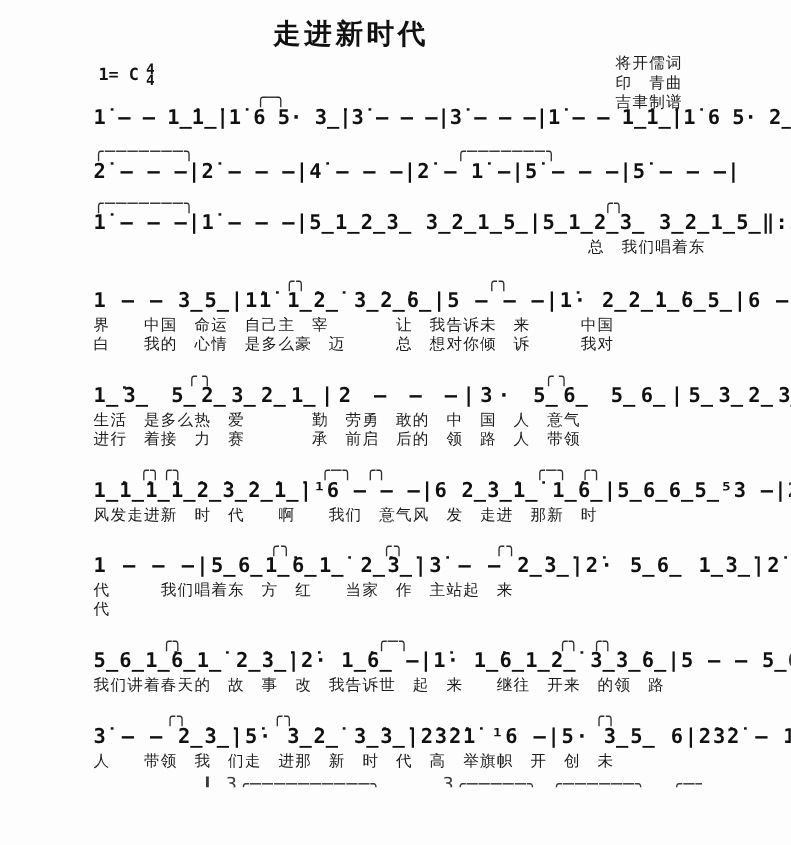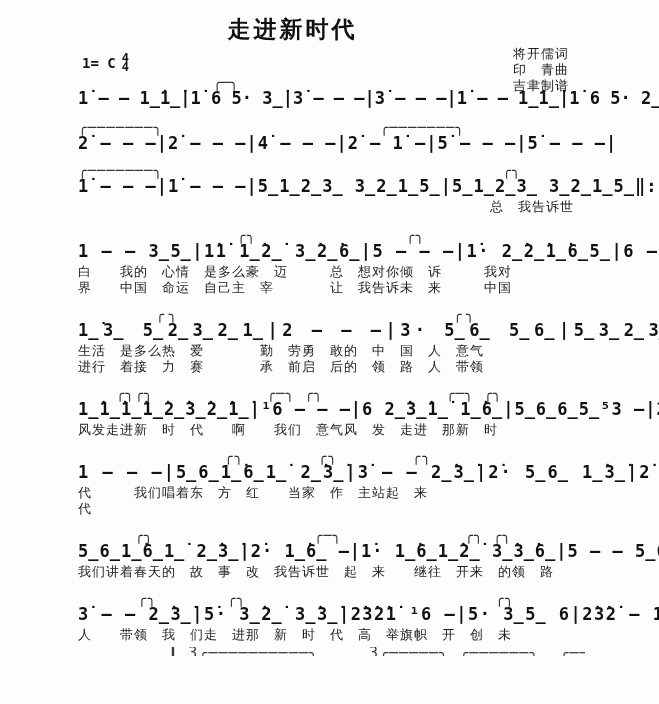--- a/index.html
+++ b/index.html
@@ -88,28 +88,28 @@
     </div>
 
     <div class="system s2">
       <div class="arcs">╭───────╮                       ╭───────╮</div>
       <div class="notes">2̇ – – –|2̇ – – –|4̇ – – –|2̇ – 1̇ –|5̇ – – –|5̇ – – –|</div>
     </div>
 
     <div class="system s3">
       <div class="arcs">╭───────╮                                    ╭╮</div>
       <div class="notes">1̇ – – –|1̇ – – –|5̲1̲2̲3̲ 3̲2̲1̲5̲|5̲1̲2̲3̲ 3̲2̲1̲5̲‖:1̇· 6̲5̲3̲2̲ 3̲2̲|</div>
-      <div class="lyric lyr-indent">总　我告诉世</div>
+      <div class="lyric lyr-indent">总　我们唱着东</div>
     </div>
 
     <div class="system s4">
       <div class="arcs">                ╭╮               ╭╮</div>
       <div class="notes">1 – – 3̲5̲|1̇1̇ 1̲̇2̲̇ 3̲̇2̲̇6̲|5 – – –|1̇· 2̲̇2̲̇1̲̇6̲5̲|6 – – 5̲6̲|</div>
+      <div class="lyric">界　　中国　命运　自己主　宰　　　　让　我告诉未　来　　　中国</div>
       <div class="lyric">白　　我的　心情　是多么豪　迈　　　总　想对你倾　诉　　　我对</div>
-      <div class="lyric">界　　中国　命运　自己主　宰　　　　让　我告诉未　来　　　中国</div>
     </div>
 
     <div class="system s5">
       <div class="arcs">      ╭╮                     ╭╮</div>
       <div class="notes">1̲̇3̲ 5̲2̲3̲2̲1̲|2 – – –|3· 5̲6̲ 5̲6̲|5̲3̲2̲3̲2̲1̲ 3̲5̲|</div>
       <div class="lyric">生活　是多么热　爱　　　　勤　劳勇　敢的　中　国　人　意气</div>
       <div class="lyric">进行　着接　力　赛　　　　承　前启　后的　领　路　人　带领</div>
     </div>
 
     <div class="system s6">

